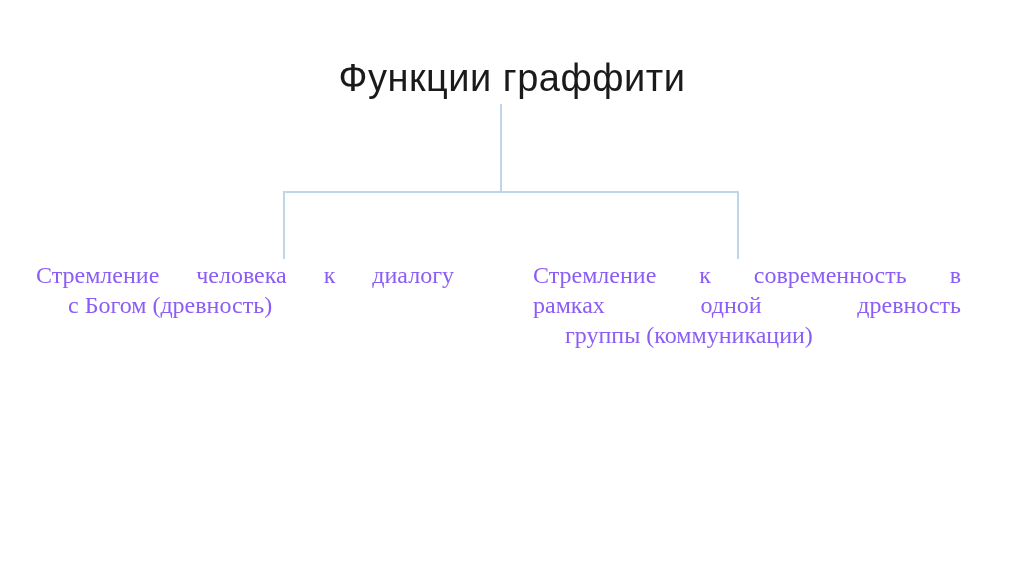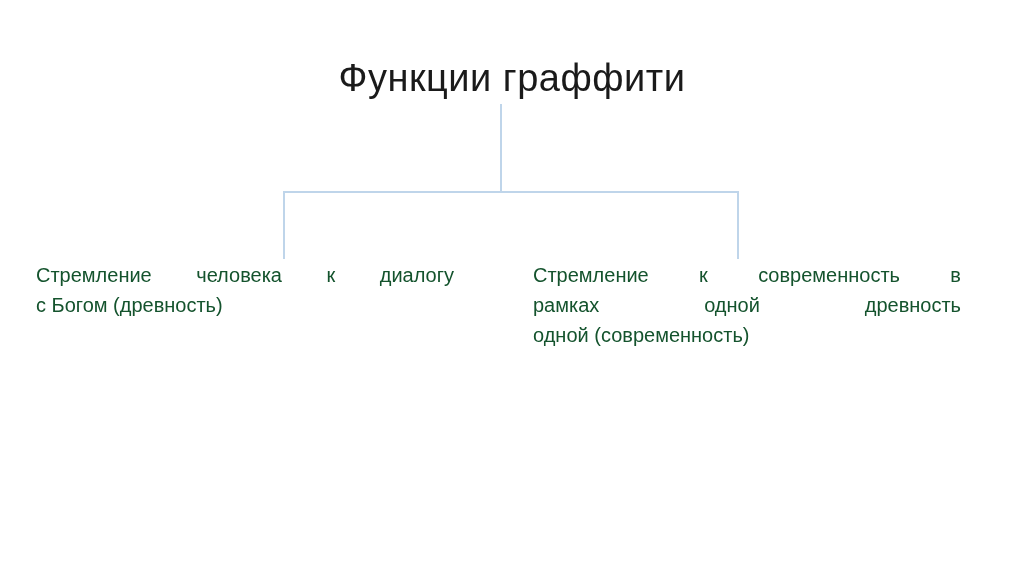--- a/index.html
+++ b/index.html
@@ -33,35 +33,37 @@
     position: absolute;
     background: var(--connector-color, #BFD5EA);
   }
   .connector.stem   { left: 500px; top: 104px; width: 2px;  height: 87px; }
   .connector.cross  { left: 283px; top: 191px; width: 456px; height: 2px; }
   .connector.drop-l { left: 283px; top: 191px; width: 2px;  height: 68px; }
   .connector.drop-r { left: 737px; top: 191px; width: 2px;  height: 68px; }
   .node {
     position: absolute;
     top: 260px;
-    color: #14532d;
-    font-size: 20px;
+    color: #8b5cf6;
+    font-size: 24px;
     line-height: 30px;
     font-weight: 400;
+    font-family: Liberation Serif, serif;
   }
   .node-left  { left: 36px;  width: 418px; }
   .node-right { left: 533px; width: 428px; }
   .jline {
     text-align: justify;
     text-align-last: justify;
     white-space: normal;
   }
   .lastline {
     text-align: center;
     text-align-last: left;
+    margin-left: 32px;
   }
 </style>
 </head>
 <body>
 
 <div class="slide">
 
   <h1 class="slide-title">Функции граффити</h1>
 
   <div class="connector stem"></div>
@@ -70,16 +72,16 @@
   <div class="connector drop-r"></div>
 
   <div class="node node-left">
     <div class="jline">Стремление человека к диалогу</div>
     <div class="lastline">с Богом (древность)</div>
   </div>
 
   <div class="node node-right">
     <div class="jline">Стремление к современность в</div>
     <div class="jline">рамках одной древность</div>
-    <div class="lastline">одной (современность)</div>
+    <div class="lastline">группы (коммуникации)</div>
   </div>
 
 </div>
 
 </body></html>

